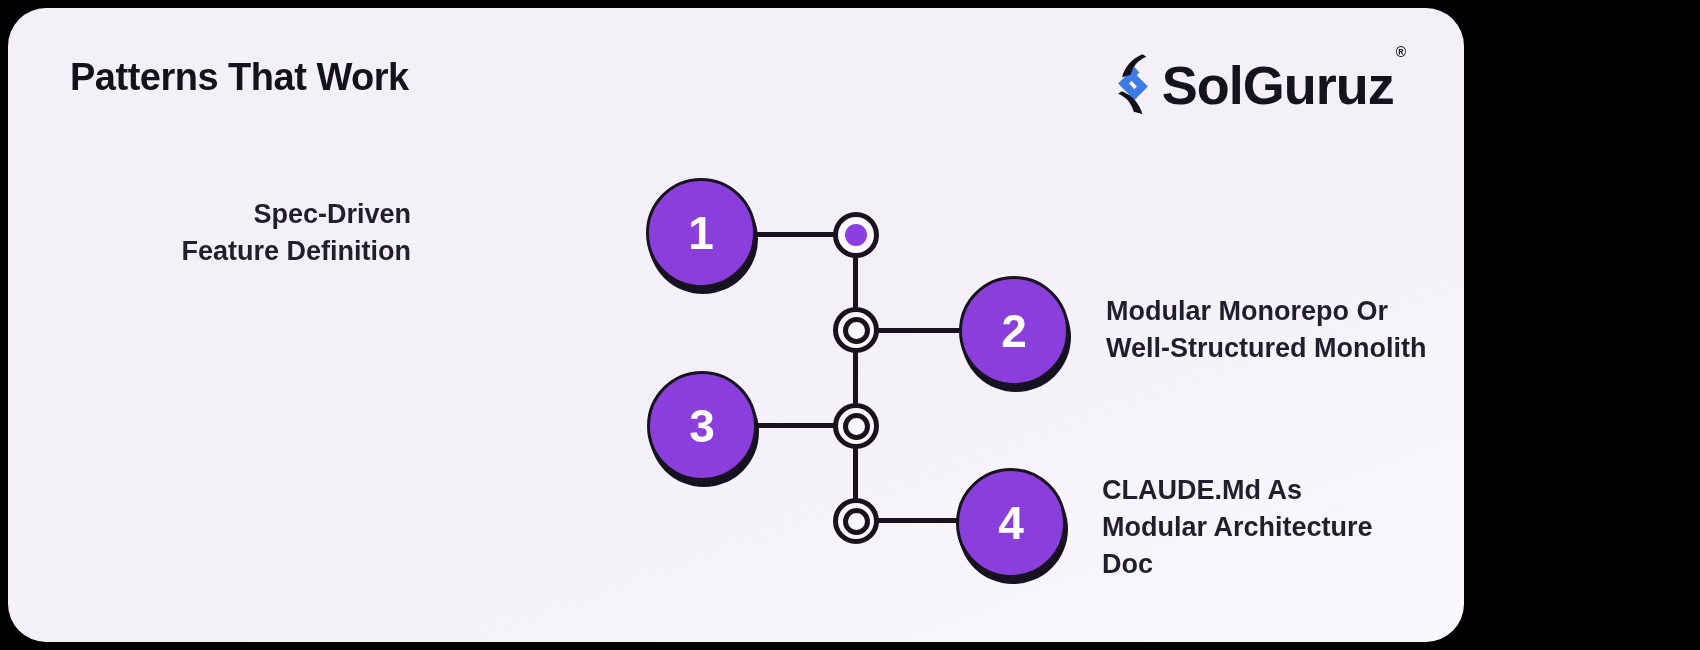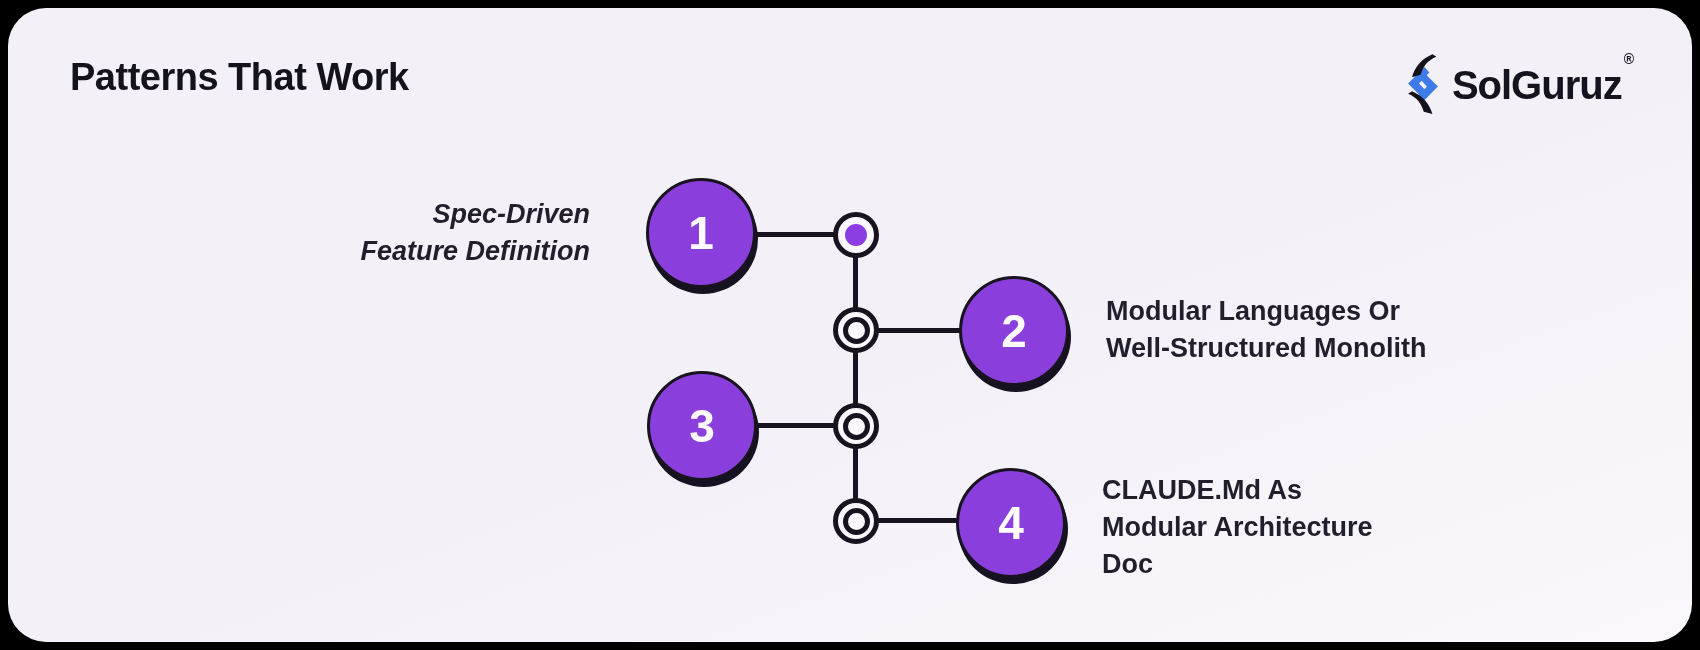--- a/index.html
+++ b/index.html
@@ -14,21 +14,21 @@
   .stage {
     position: relative;
     width: 1700px;
     height: 650px;
     background: #000000;
   }
   .card {
     position: absolute;
     left: 8px;
     top: 8px;
-    width: 1684px;
+    width: 1456px;
     height: 634px;
     border-radius: 38px;
     background: linear-gradient(160deg, #f4f0f8 55%, #faf8fc 100%);
   }
   .title {
     position: absolute;
     left: 62px;
     top: 48px;
     margin: 0;
     font-size: 38px;
@@ -39,21 +39,21 @@
   .logo {
     position: absolute;
     top: 44px;
     right: 60px;
     display: flex;
     align-items: center;
     gap: 7px;
   }
   .logo-icon { width: 44px; height: 66px; }
   .logo-text {
-    font-size: 40px;
+    font-size: 54px;
     font-weight: 700;
     letter-spacing: -1px;
     color: #15131d;
     line-height: 1;
   }
   .logo-reg {
     font-size: 14px;
     font-weight: 700;
     color: #15131d;
     vertical-align: top;
@@ -134,21 +134,21 @@
   .label {
     position: absolute;
     font-size: 27px;
     font-weight: 700;
     line-height: 37px;
     color: #221f2d;
     white-space: pre-line;
     z-index: 2;
   }
   .label.right-align { text-align: right; }
-  .l1 { right: 1102px; top: 188px; font-style: italic; }
+  .l1 { right: 1053px; top: 188px; }
   .l2 { left: 1098px; top: 285px; }
   .l3 { right: 1097px; top: 381px; }
   .l4 { left: 1094px; top: 464px; }
 </style>
 </head>
 <body>
 
 <div class="stage">
   <div class="card">
 
@@ -195,21 +195,21 @@
       </div>
       <div class="bigcircle c3">
         <span class="bignum">3</span>
       </div>
       <div class="bigcircle c4">
         <span class="bignum">4</span>
       </div>
 
       <div class="label right-align l1">Spec-Driven
 Feature Definition</div>
-      <div class="label l2">Modular Languages Or
+      <div class="label l2">Modular Monorepo Or
 Well-Structured Monolith</div>
       <div class="label l4">CLAUDE.Md As
 Modular Architecture
 Doc</div>
 
     </div>
   </div>
 </div>
 
 </body></html>

